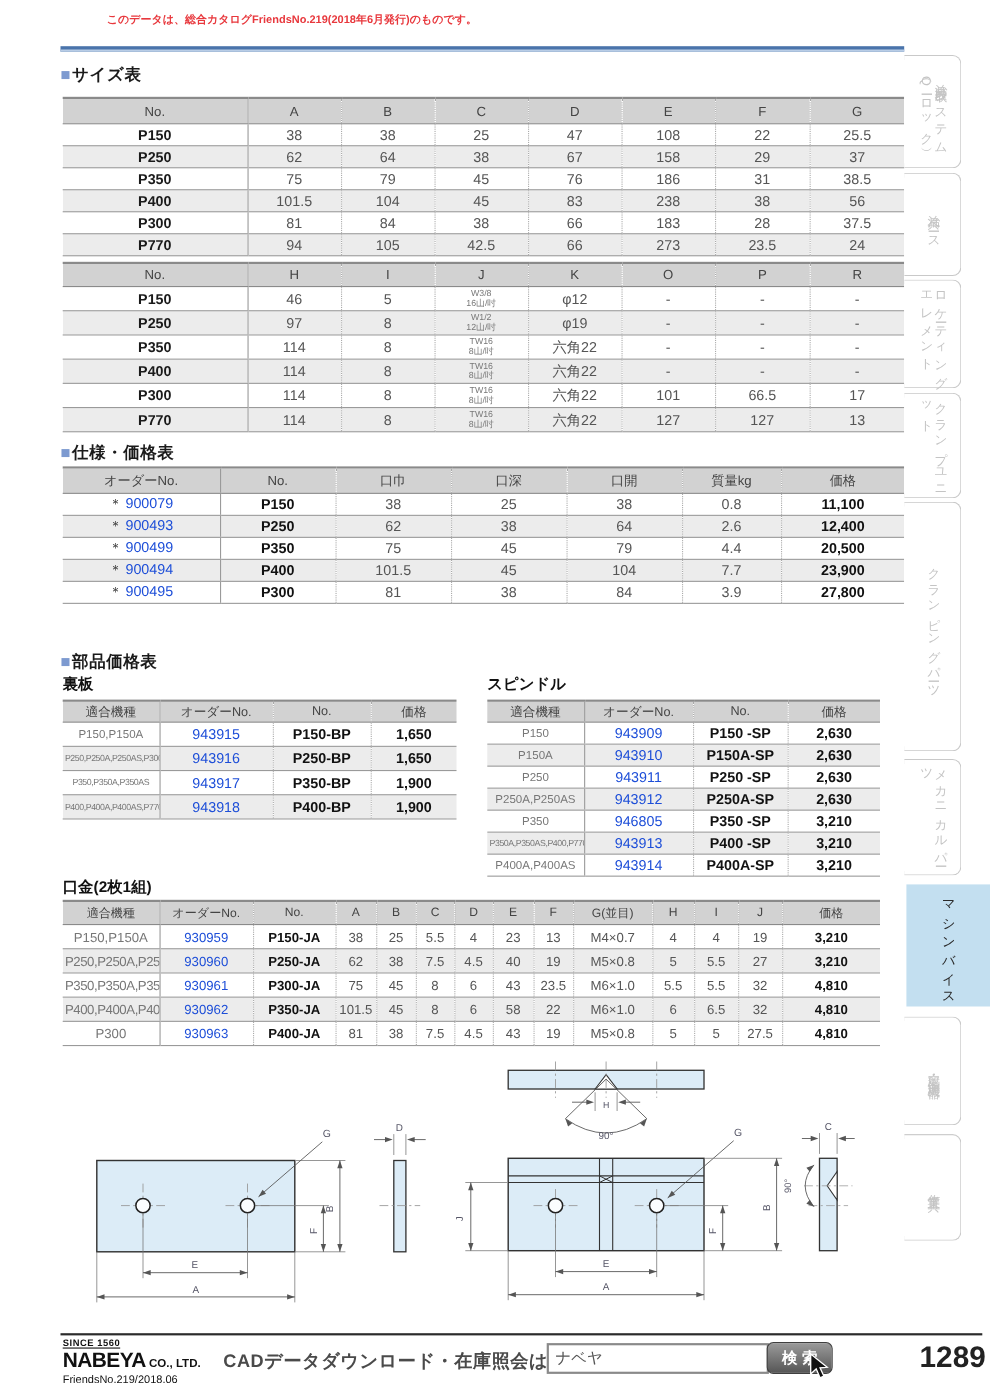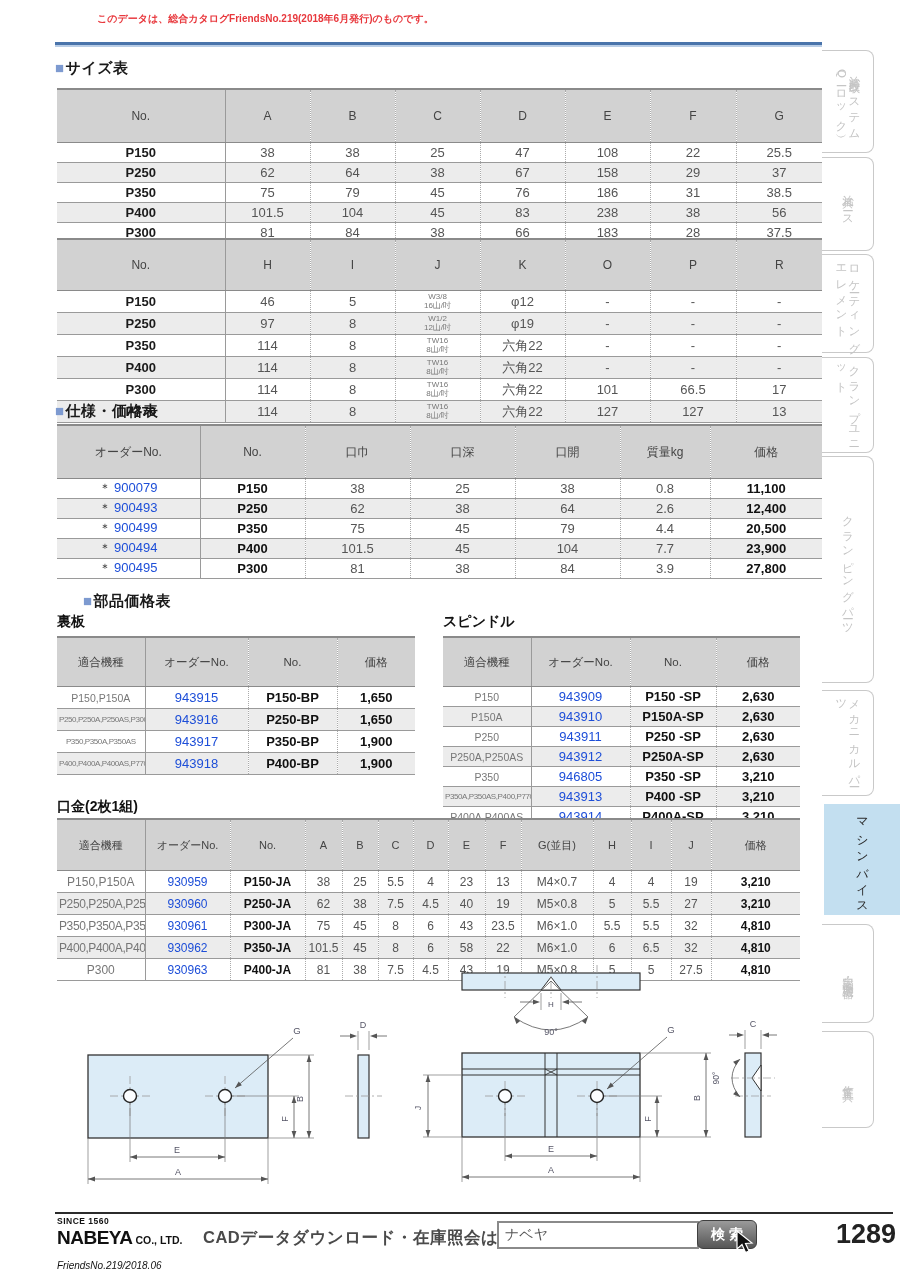--- a/index.html
+++ b/index.html
@@ -10,21 +10,21 @@
   .blue-rule{position:absolute;left:55px;top:42px;width:767px;height:3px;background:#4a74ab;border-bottom:2px solid #b9cde6;}
   
   .sec-title{position:absolute;font-size:15px;font-weight:bold;color:#1a1a1a;letter-spacing:.5px;}
   .sec-title .sq{color:#7d9ad0;margin-right:1px;}
   .sub-title{position:absolute;font-size:14px;font-weight:bold;color:#111;}
   .legend{position:absolute;left:57px;top:428px;width:765px;text-align:right;font-size:11px;color:#222;font-weight:bold;}
   .legend .m{color:#333;} .legend .mr{color:#e8383d;} .legend .item{margin-left:14px;}
   
   table{border-collapse:collapse;table-layout:fixed;position:absolute;background:#fff;}
   th{background:#d2d2d2;color:#444;font-weight:normal;font-size:12px;border-top:2px solid #8a8a8a;
-     border-bottom:1px solid #8a8a8a;text-align:center;padding:15px 2px;overflow:hidden;}
+     border-bottom:1px solid #8a8a8a;text-align:center;padding:0 2px;overflow:hidden;}
   td{font-size:13px;color:#555;text-align:center;border-bottom:1px solid #9a9a9a;padding:0 2px;overflow:hidden;white-space:nowrap;}
   tbody tr:nth-child(even) td{background:#ececec;}
   td:nth-child(n+2),th:nth-child(n+2){border-left:1px dotted #aaa;}
   td:nth-child(2),th:nth-child(2){border-left:1px solid #9a9a9a;}
   .rowhead{font-weight:bold;color:#1a1a1a;}
   .blue{color:#1d4ed8;font-weight:normal;}
   .nocell{font-weight:bold;color:#111;}
   .price{font-weight:bold;color:#111;}
   .model{color:#777;font-size:10.5px;}
   .sq9{font-size:8px;letter-spacing:-.4px;}
@@ -39,24 +39,24 @@
   .tab{position:absolute;left:822px;width:51px;border:1px solid #c9c9c9;border-left:none;
        border-radius:0 8px 8px 0;display:flex;align-items:center;justify-content:center;background:#fff;}
   .tab-label{writing-mode:vertical-rl;white-space:pre-line;font-size:11.5px;letter-spacing:2px;color:#c4c4c4;line-height:13px;}
   .tab.active{left:824px;width:76px;border:none;border-radius:0;background:#c3dff0;}
   .tab.active .tab-label{color:#2a2a2a;letter-spacing:3px;font-size:12px;}
   
   .drawing{position:absolute;}
   
   .foot-rule{position:absolute;left:55px;top:1212px;width:838px;height:2px;background:#2b2b2b;}
   .logo{position:absolute;left:57px;top:1217px;color:#111;line-height:1;}
-  .logo .since{font-size:8.5px;font-weight:800;letter-spacing:.5px;}
+  .logo .since{font-size:8.5px;font-weight:800;letter-spacing:.5px;text-decoration:underline;}
   .logo .name{font-size:19px;font-weight:800;letter-spacing:-.5px;margin-top:2px;}
   .logo .name small{font-size:10.5px;font-weight:800;letter-spacing:0;}
-  .logo .cat{font-size:10px;margin-top:14px;font-style:italic;}
+  .logo .cat{font-size:10px;margin-top:3px;}
   .promo{position:absolute;left:203px;top:1227px;font-size:16.5px;font-weight:bold;color:#4a4a4a;letter-spacing:.5px;}
   .search-box{position:absolute;left:497px;top:1221px;width:186px;height:24px;border:2px solid #8a8a8a;
               font-size:14px;color:#555;padding:0 6px;font-family:"Liberation Sans","DejaVu Sans",sans-serif;}
   .search-btn{position:absolute;left:697px;top:1220px;width:58px;height:27px;border:1px solid #3f3f3f;border-radius:6px;
               background:linear-gradient(#9a9a9a,#565656);color:#fff;font-size:14px;font-weight:bold;
               letter-spacing:4px;text-indent:4px;display:flex;align-items:center;justify-content:center;}
   .cursor{position:absolute;left:733px;top:1230px;}
   .page-no{position:absolute;left:836px;top:1219px;width:60px;text-align:right;font-size:27px;font-weight:600;color:#222;}
 </style>
 </head>
@@ -317,21 +317,21 @@
           <td class="nocell">P300</td>
           <td>81</td>
           <td>38</td>
           <td>84</td>
           <td>3.9</td>
           <td class="price">27,800</td>
         </tr>
       </tbody>
     </table>
 
-  <div class="sec-title" style="left:55px;top:592px;margin-left:28px;"><span class="sq">■</span><span>部品価格表</span></div>
+  <div class="sec-title" style="left:55px;top:592px;"><span class="sq">■</span><span>部品価格表</span></div>
   <div class="sub-title" style="left:57px;top:613px;">裏板</div>
   <table id="uraita" style="left:57px;top:636px;width:358px;">
       <colgroup>
         <col style="width: 88px;">
         <col style="width: 103px;">
         <col style="width: 89px;">
         <col style="width: 78px;">
       </colgroup>
       <thead>
         <tr>

